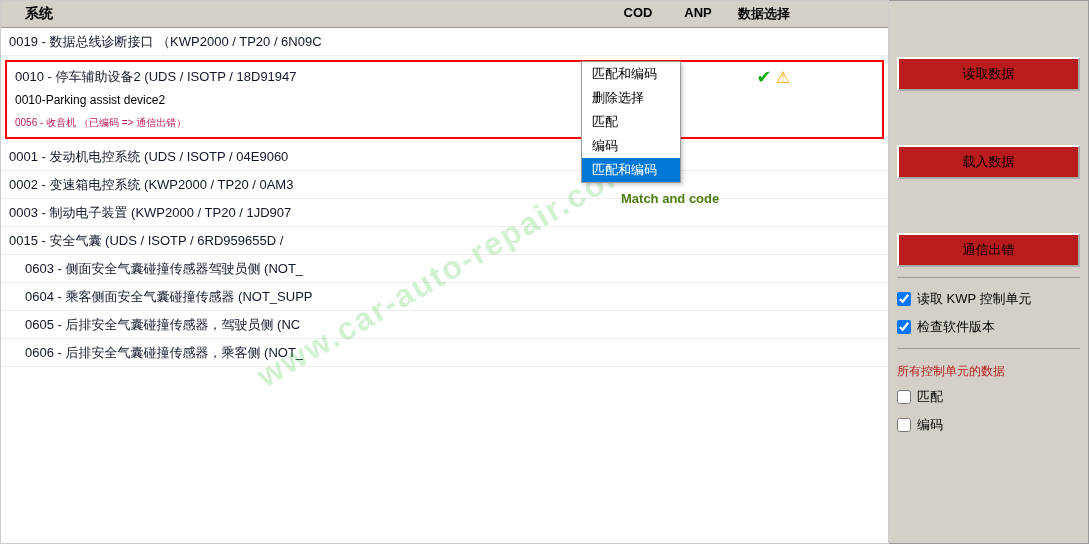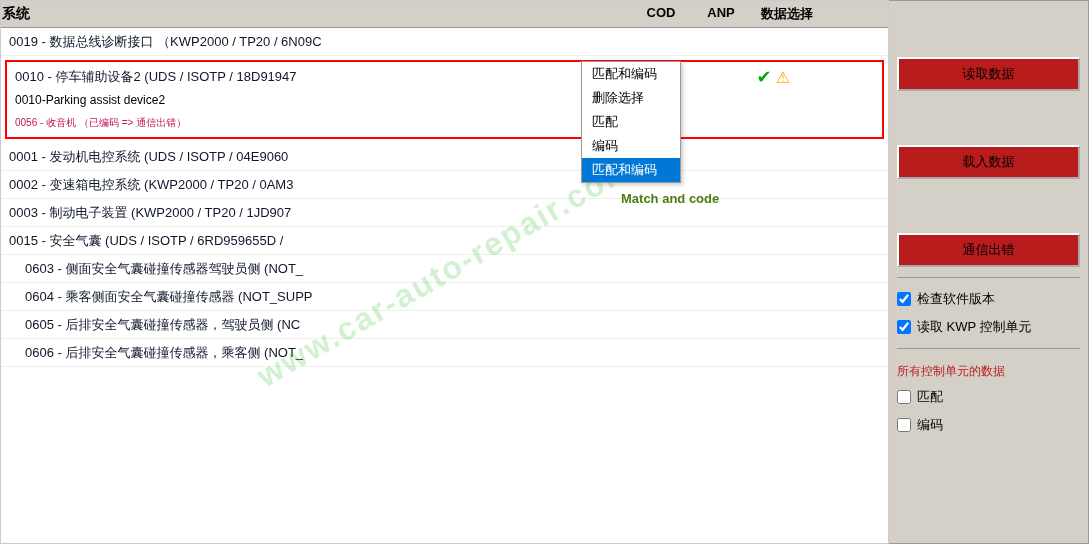--- a/index.html
+++ b/index.html
@@ -21,21 +21,21 @@
       background: #fff;
       border: 1px solid #ccc;
       display: flex;
       flex-direction: column;
       position: relative;
     }
     .header-row {
       display: flex;
       align-items: center;
       background: #d4d0c8;
-      padding: 4px 1px;
+      padding: 4px 24px;
       border-bottom: 1px solid #999;
       font-weight: bold;
     }
     .header-title {
       flex: 1;
       font-size: 14px;
     }
     .header-cols {
       display: flex;
       gap: 20px;
@@ -302,25 +302,25 @@
     <div class="watermark">www.car-auto-repair.com</div>
   </div>
 
   <div class="right-panel">
     <button class="right-btn">读取数据</button>
     <button class="right-btn">载入数据</button>
     <button class="right-btn">通信出错</button>
     <div class="divider"></div>
     <div class="checkbox-row">
       <input type="checkbox" checked="" style="">
-      <span>检查软件版本</span>
+      <span>读取 KWP 控制单元</span>
     </div>
     <div class="checkbox-row">
       <input type="checkbox" checked="" style="">
-      <span>读取 KWP 控制单元</span>
+      <span>检查软件版本</span>
     </div>
     <div class="divider"></div>
     <span class="section-label">所有控制单元的数据</span>
     <div class="checkbox-row">
       <input type="checkbox" style="">
       <span>匹配</span>
     </div>
     <div class="checkbox-row">
       <input type="checkbox" style="">
       <span>编码</span>

